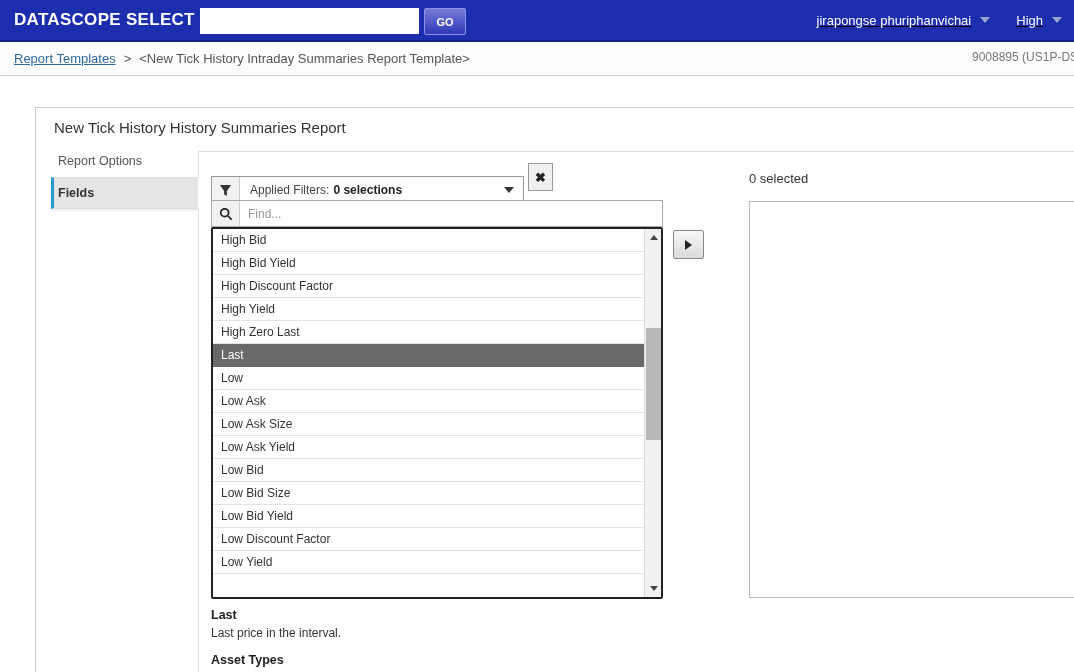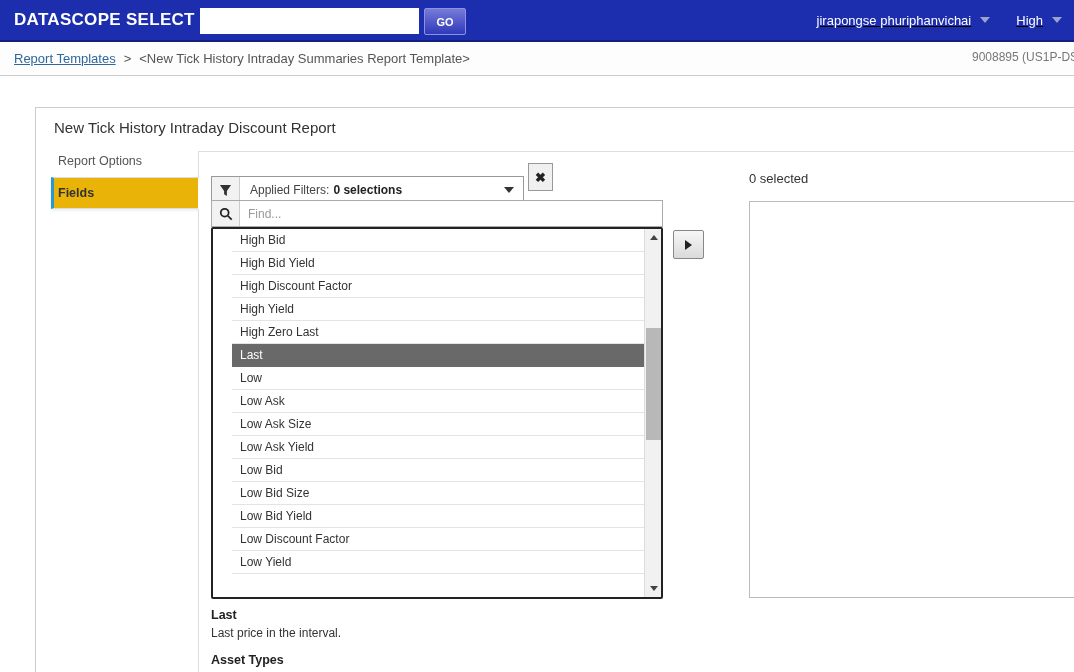--- a/index.html
+++ b/index.html
@@ -52,21 +52,21 @@
   .card {
     position:absolute; left:35px; top:107px; width:1100px; height:620px;
     background:#fff; border:1px solid #ccc;
   }
   .page-title { position:absolute; left:18px; top:11px; font-size:15px; color:#333; }
 
   
   .side-item-plain { position:absolute; left:22px; top:46px; font-size:12.5px; color:#555; cursor:pointer; }
   .side-item-selected {
     position:absolute; left:15px; top:69px; width:148px; height:32px;
-    background:#eab308; border-top:1px solid #ddd; border-bottom:1px solid #ddd;
+    background:#e5e5e5; border-top:1px solid #ddd; border-bottom:1px solid #ddd;
     border-left:3px solid #2598d5; line-height:30px; padding-left:4px;
     font-size:12.5px; font-weight:bold; color:#333; cursor:pointer;
     box-shadow:0 2px 2px rgba(0,0,0,.06);
   }
 
   
   .content-panel {
     position:absolute; left:162px; top:43px; width:938px; height:577px;
     border-top:1px solid #ddd; border-left:1px solid #ddd; background:#fff;
   }
@@ -100,21 +100,21 @@
     border:1px solid #aaa; background:#fff; display:flex; align-items:stretch;
   }
   .find-input { flex:1; border:none; outline:none; padding:0 8px; font-size:12px; color:#be185d; font-family:Liberation Sans, sans-serif; }
   .find-input::placeholder { color:#999; }
 
   
   .field-list {
     position:absolute; left:12px; top:75px; width:452px; height:372px;
     border:2px solid #222; border-radius:2px; background:#fff;
   }
-  .rows { position:absolute; left:0; top:0; right:17px; bottom:0; overflow:hidden;margin-left:19px; }
+  .rows { position:absolute; left:0; top:0; right:17px; bottom:0; overflow:hidden; }
   .row {
     height:23px; line-height:22px; padding-left:8px; font-size:12px; color:#333;
     border-bottom:1px solid #e4e4e4; cursor:pointer; white-space:nowrap;
   }
   .row.selected { background:#696969; color:#fff; border-bottom-color:#696969; }
 
   
   .scrollbar { position:absolute; top:0; right:0; bottom:0; width:17px; background:#f1f1f1; border-left:1px solid #ddd; }
   .sb-btn { position:absolute; left:0; width:17px; height:17px; display:flex; align-items:center; justify-content:center; cursor:pointer; }
   .sb-up { top:0; } .sb-down { bottom:0; }
@@ -170,21 +170,21 @@
   <div class="crumbbar">
     <div class="crumb-inner">
       <a class="crumb-link">Report Templates</a>
       <span class="crumb-sep">&gt;</span>
       <span class="crumb-current">&lt;New Tick History Intraday Summaries Report Template&gt;</span>
     </div>
     <span class="account-id">9008895 (US1P-DS</span>
   </div>
 
   <div class="card">
-    <div class="page-title">New Tick History Intraday Discount Report</div>
+    <div class="page-title">New Tick History History Summaries Report</div>
 
     <div class="side-item-plain">Report Options</div>
     <div class="side-item-selected">Fields</div>
 
     <div class="content-panel">
       <div class="border-gap"></div>
 
       <div class="filter-control">
         <div class="icon-box">
           <svg width="13" height="13" viewBox="0 0 14 14">

